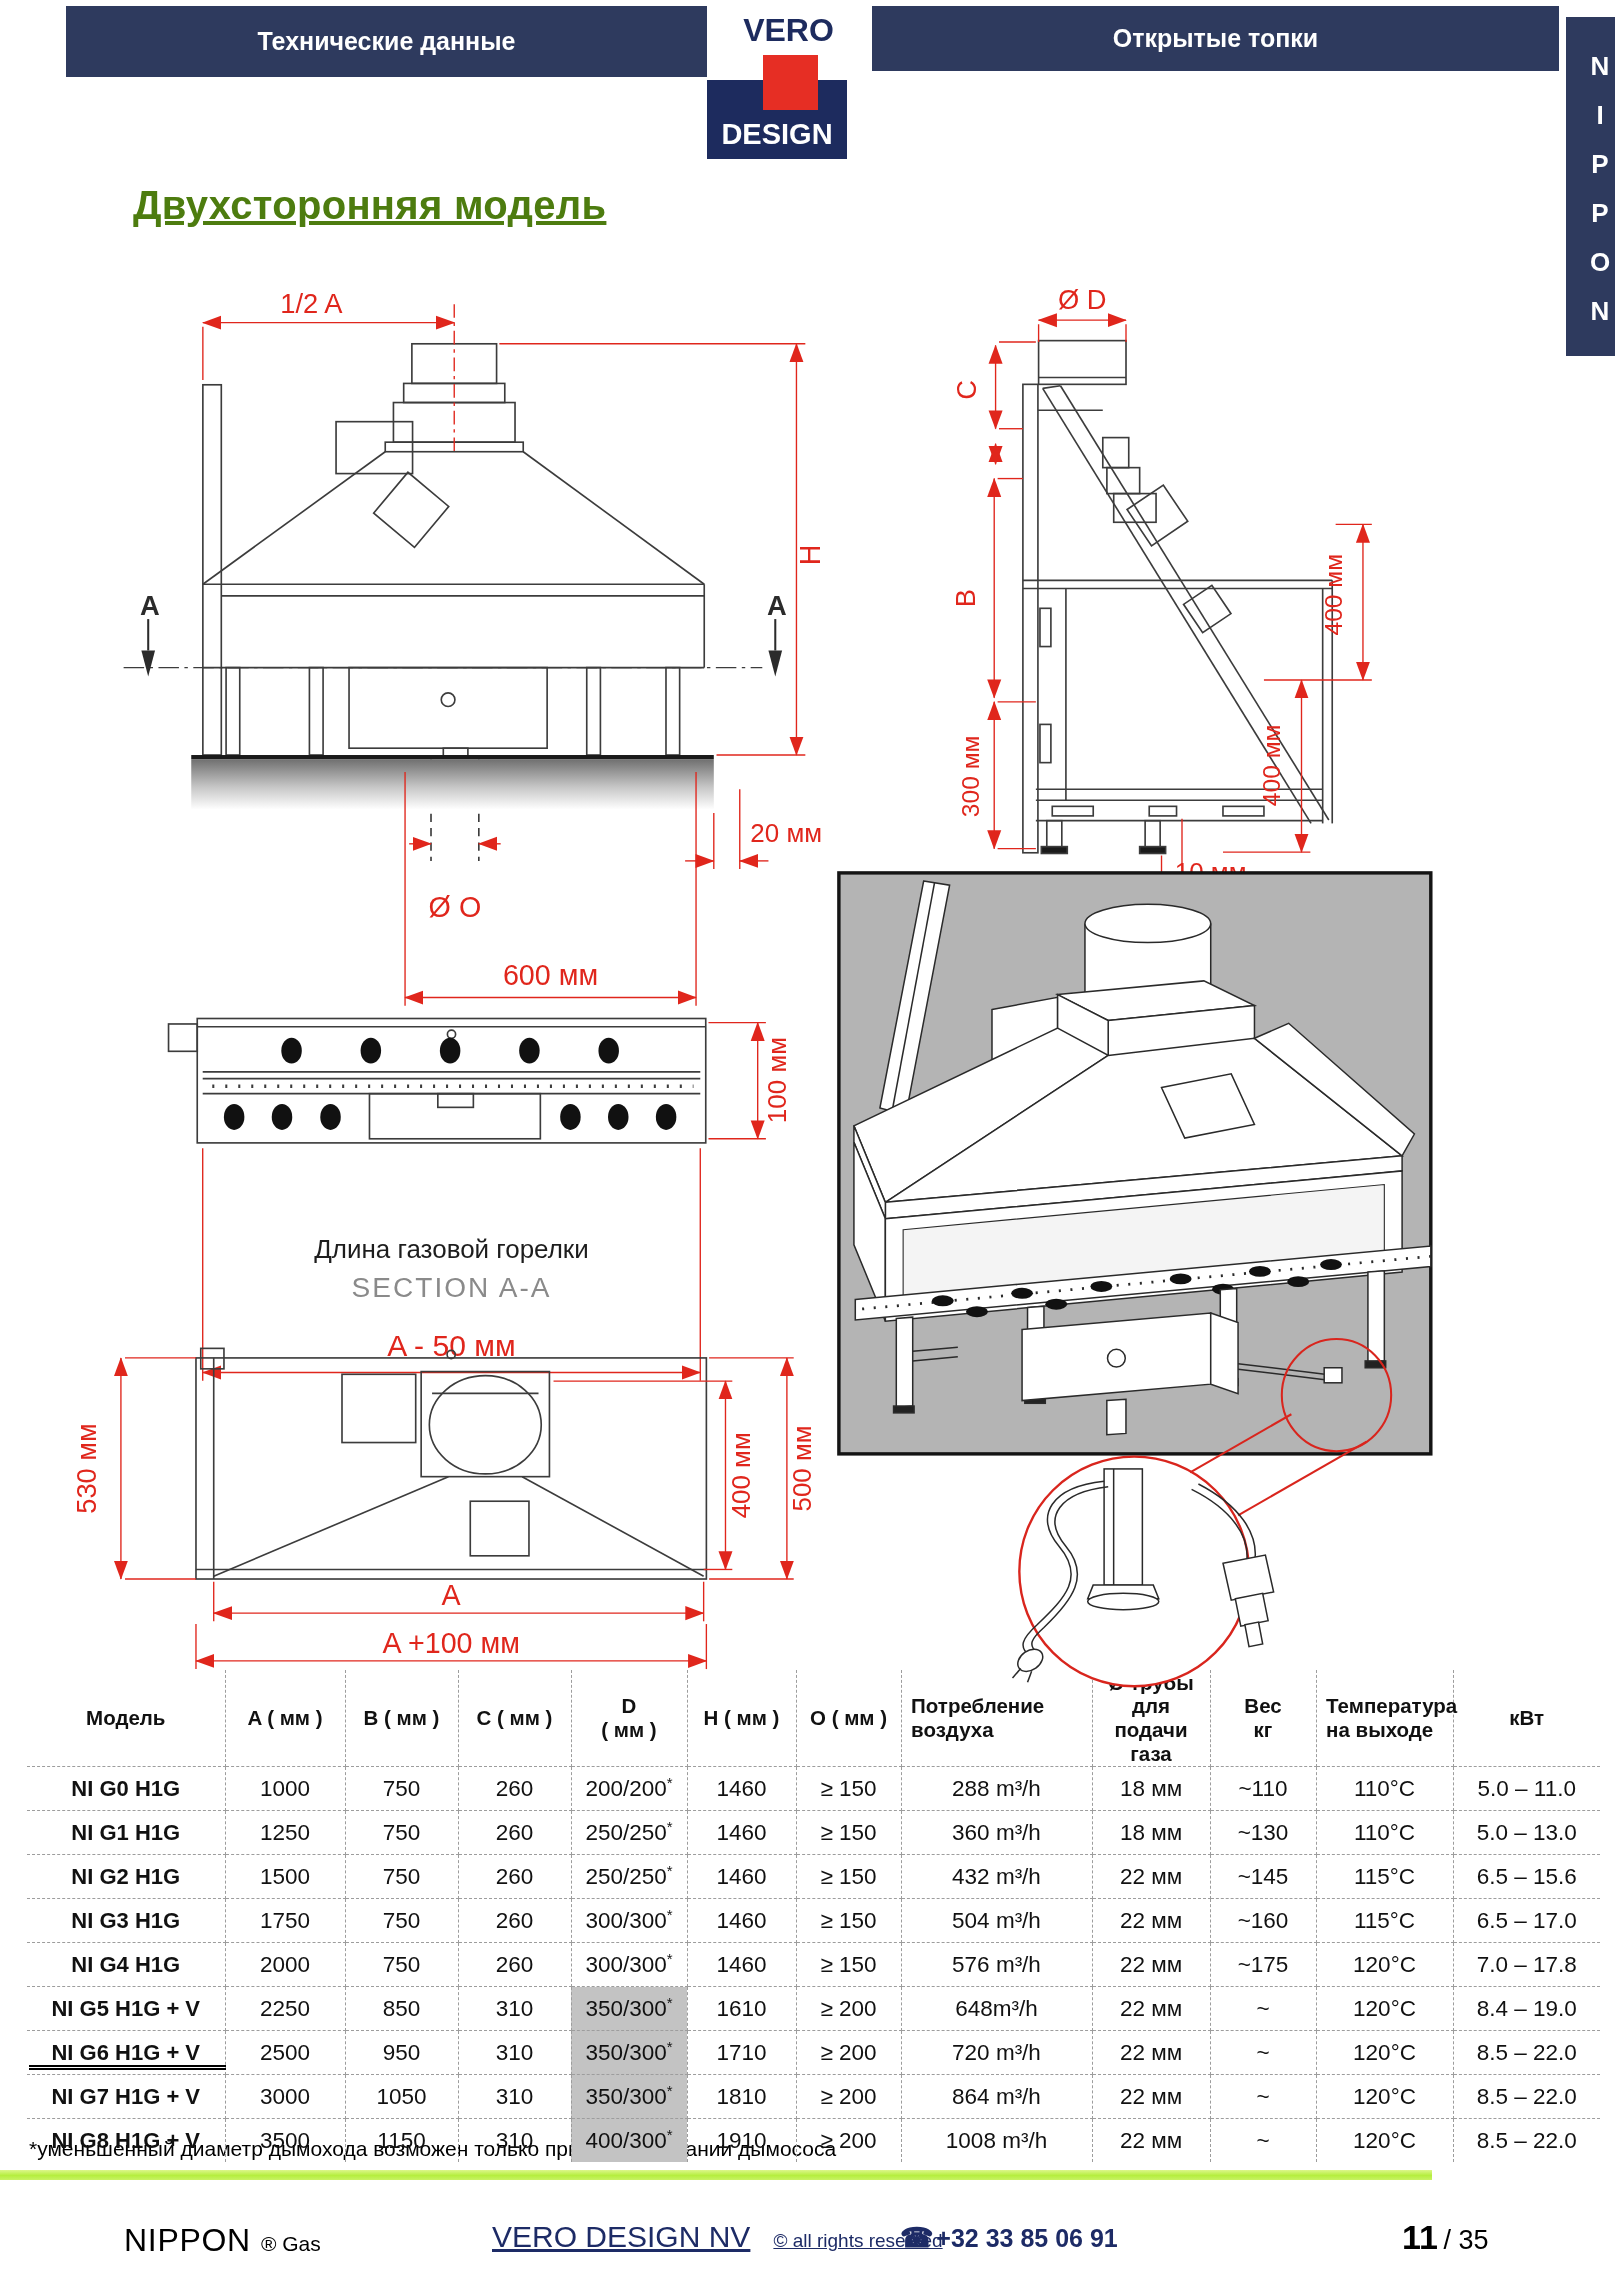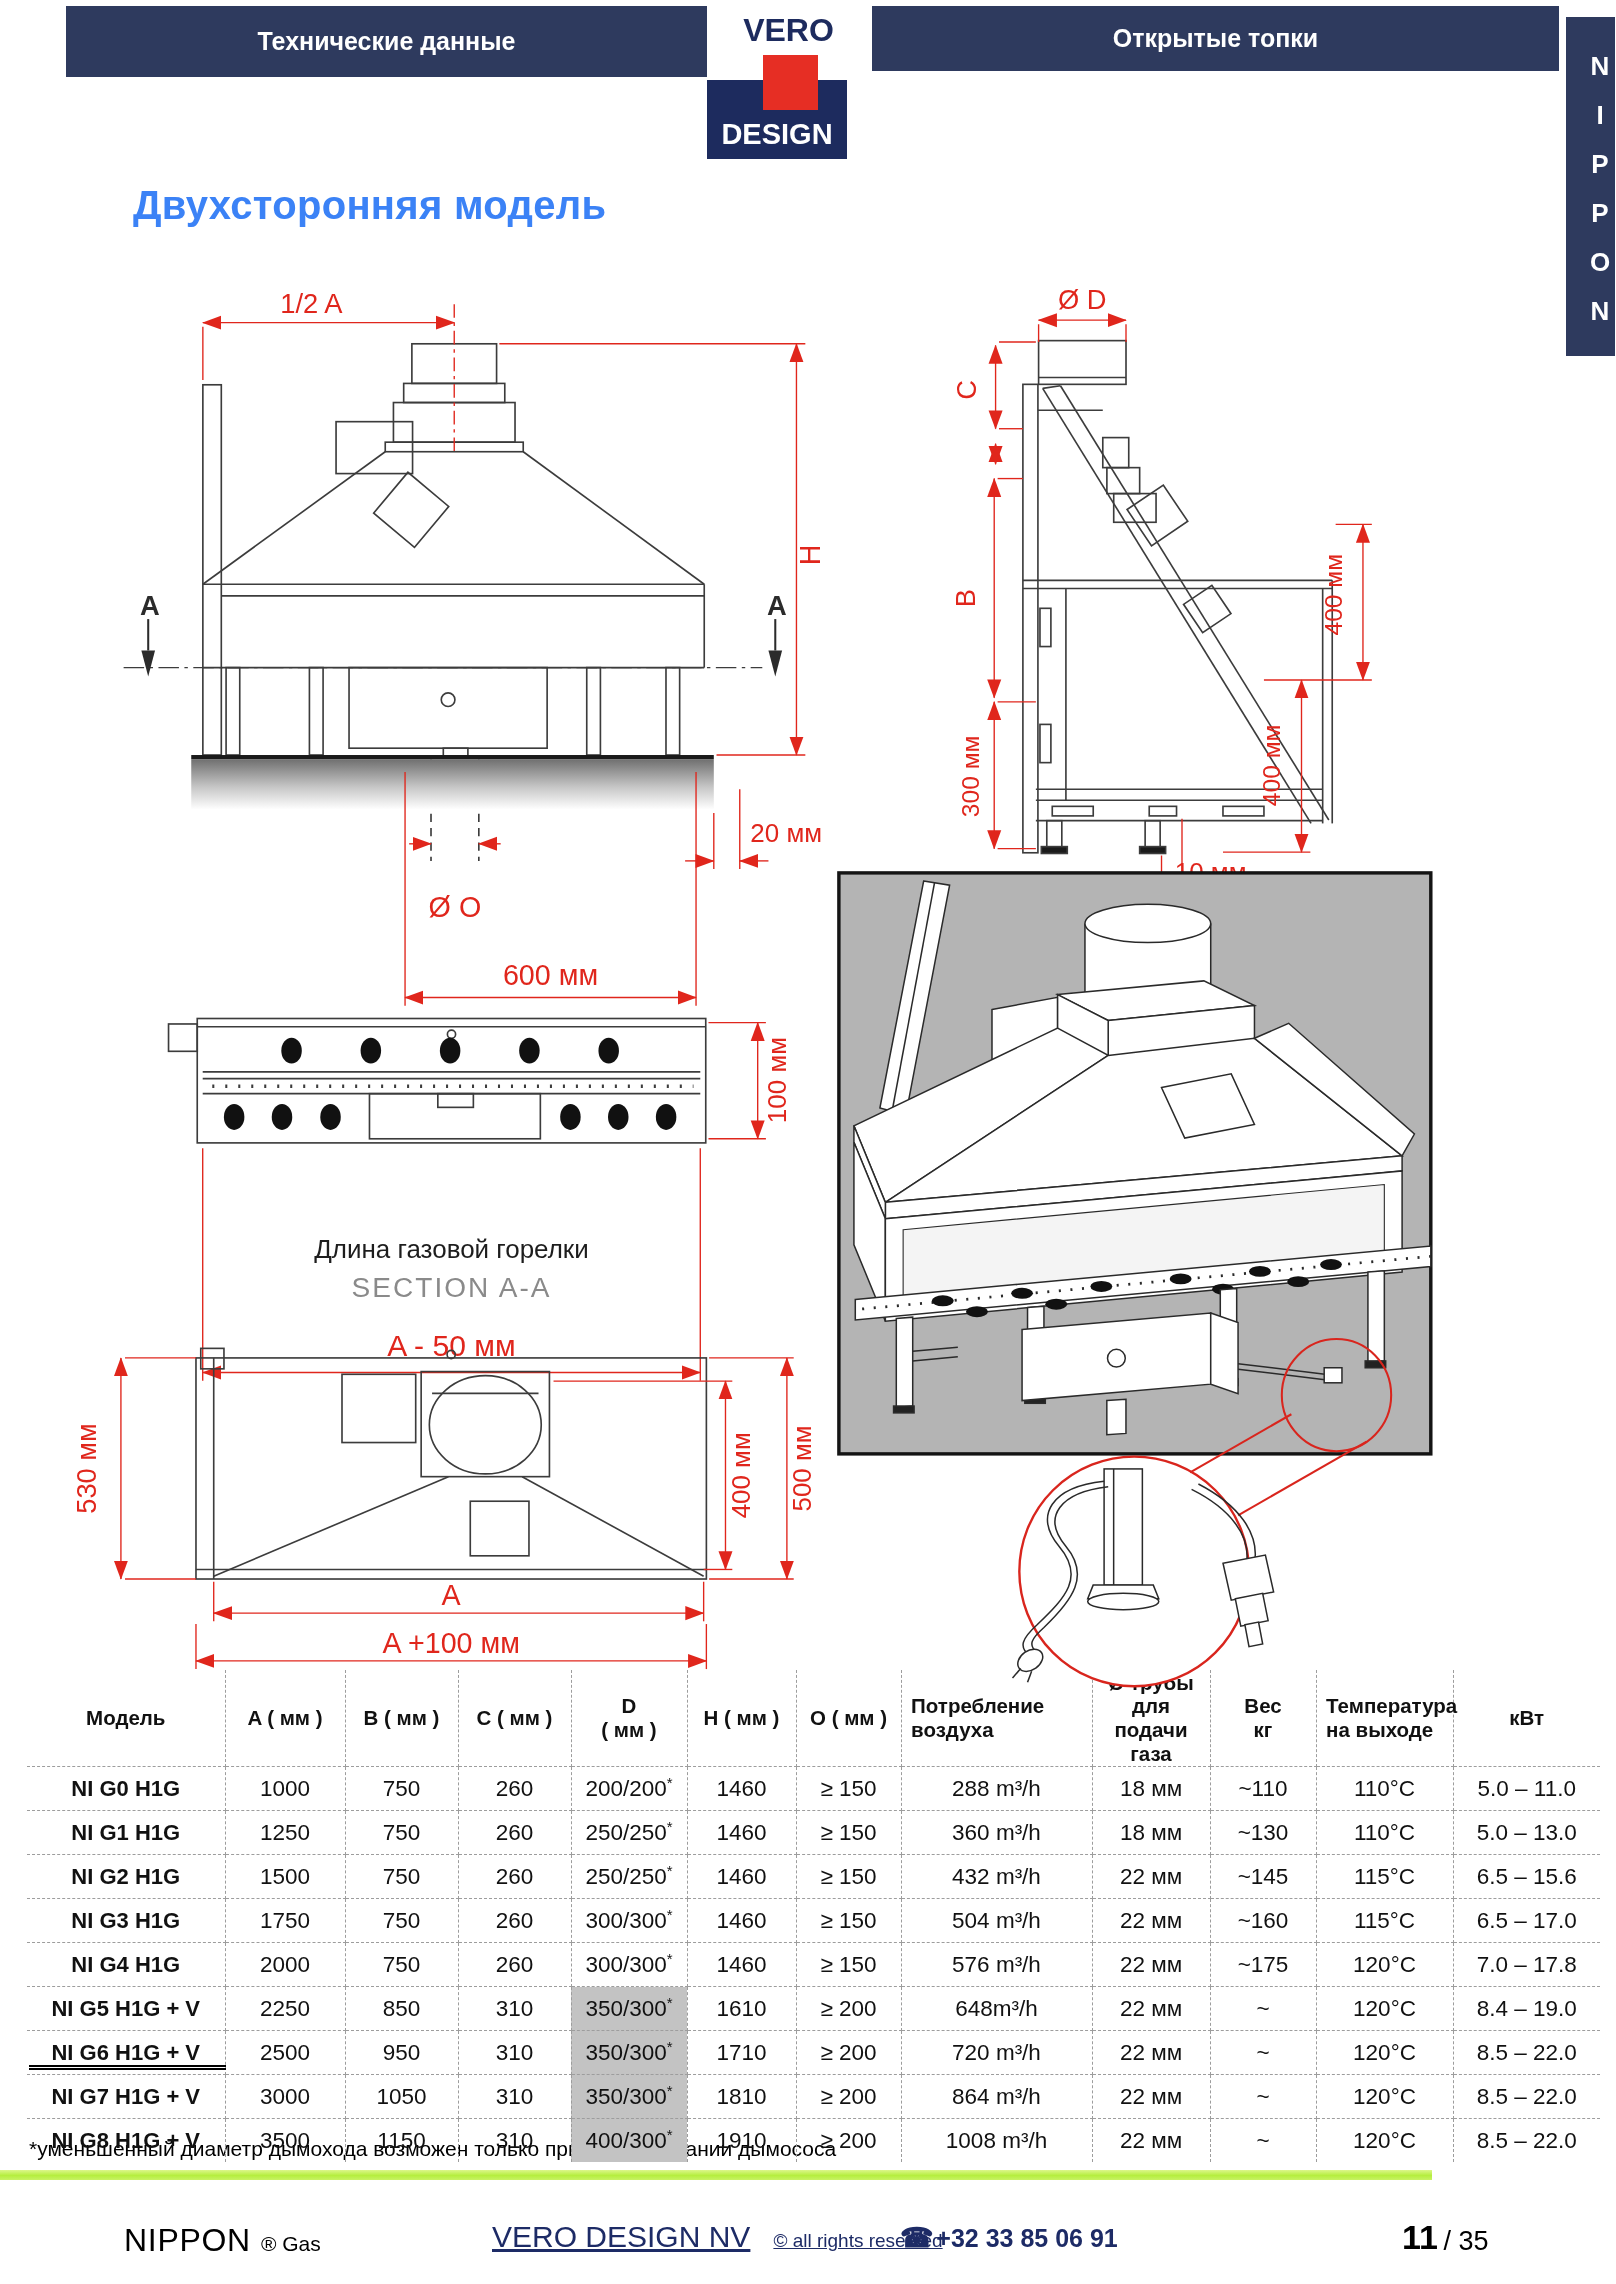--- a/index.html
+++ b/index.html
@@ -14,21 +14,21 @@
   .logo-top{left:709px;top:5.5px;width:159px;height:74px;background:#fff;display:flex;
             justify-content:center;color:#1d2b5e;font-weight:bold;font-size:32px;padding-top:6.8px;
             box-sizing:border-box;z-index:2;}
   .logo-bottom{left:707px;top:80px;width:140px;height:79px;background:#1d2b5e;display:flex;
             justify-content:center;align-items:flex-end;color:#fff;font-weight:bold;font-size:29px;
             padding-bottom:8.2px;box-sizing:border-box;z-index:2;}
   .logo-red{left:763px;top:55px;width:55px;height:55px;background:#e62e24;z-index:3;}
   .nippon-tab{left:1566px;top:17px;width:49px;height:339px;background:#2e3a5e;color:#fff;
             font-weight:bold;font-size:26px;writing-mode:vertical-rl;text-orientation:upright;
             letter-spacing:19px;display:flex;justify-content:center;padding-top:23px;box-sizing:border-box;}
-  .page-title{left:133px;top:183px;font-size:40px;font-weight:bold;color:#3b82f6;letter-spacing:0.3px;}
+  .page-title{left:133px;top:183px;font-size:40px;font-weight:bold;color:#4d7c0f;letter-spacing:0.3px;text-decoration:underline;}
   
   table.spec{position:absolute;left:27px;top:1670px;width:1571px;border-collapse:collapse;
              table-layout:fixed;z-index:1;}
   table.spec th{height:96px;font-size:20.5px;font-weight:bold;text-align:center;vertical-align:middle;
              border-right:1.4px dashed #9d9d9d;border-bottom:1.4px dashed #9d9d9d;padding:0 4.1px;line-height:1.15;}
   table.spec th:nth-child(8), table.spec th:nth-child(11){text-align:left;padding-left:9.6px;}
   table.spec th:last-child, table.spec td:last-child{border-right:none;}
   table.spec td{height:41px;font-size:22.5px;text-align:center;vertical-align:middle;
              border-right:1.4px dashed #9d9d9d;border-bottom:1.4px dashed #9d9d9d;white-space:nowrap;}
   table.spec tr:last-child td{border-bottom:none;}
@@ -43,21 +43,21 @@
   
   .footer-item{display:flex;align-items:baseline;}
   .f-brand{left:124px;top:2222px;}
   .f-brand .b1{font-size:32px;color:#000;letter-spacing:0.7px;}
   .f-brand .b2{font-size:21px;color:#000;margin-left:10px;}
   .f-company{left:492px;top:2220px;color:#1d2b66;text-decoration:underline;}
   .f-company .c1{font-size:30px;}
   .f-company .c2{font-size:19px;margin-left:23px;}
   .f-phone{left:900px;top:2222px;color:#1d2b66;font-size:25px;font-weight:bold;}
   .f-phone .ph-icon{font-size:27px;margin-right:2.7px;}
-  .f-page{left:1402px;top:2218px;color:#000;align-items:flex-end;}
+  .f-page{left:1402px;top:2218px;color:#000;}
   .f-page .p1{font-size:34px;font-weight:bold;}
   .f-page .p2{font-size:27px;margin-left:5.5px;}
   svg text{font-family:"Liberation Sans", sans-serif;}
   .red-t{fill:#e0261c;}
 </style>
 </head>
 <body>
 
 <svg width="0" height="0" class="abs" aria-hidden="true">
   <defs>

